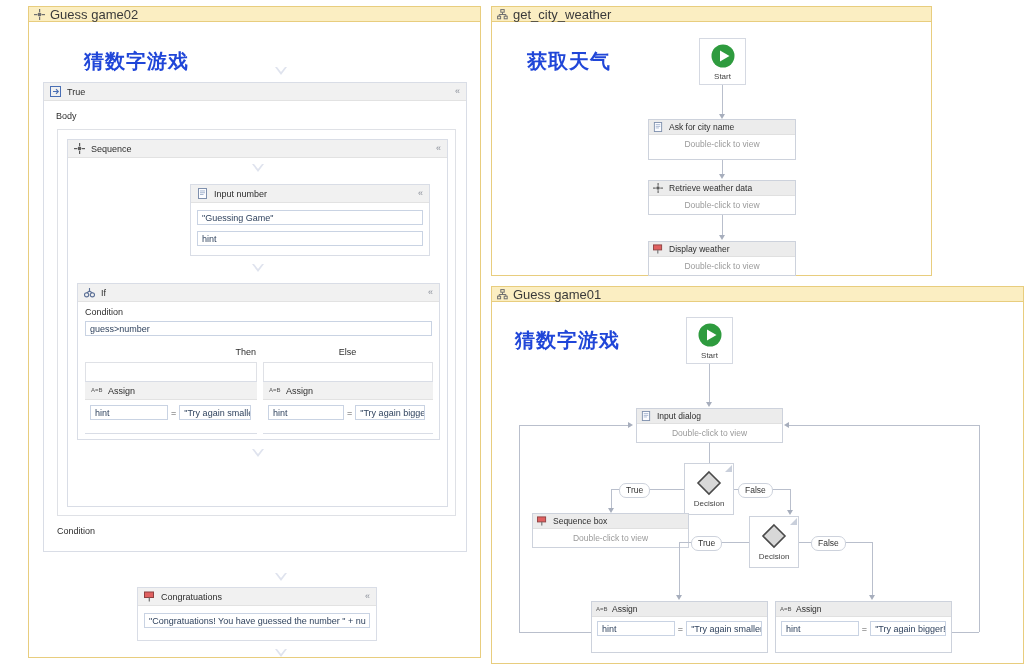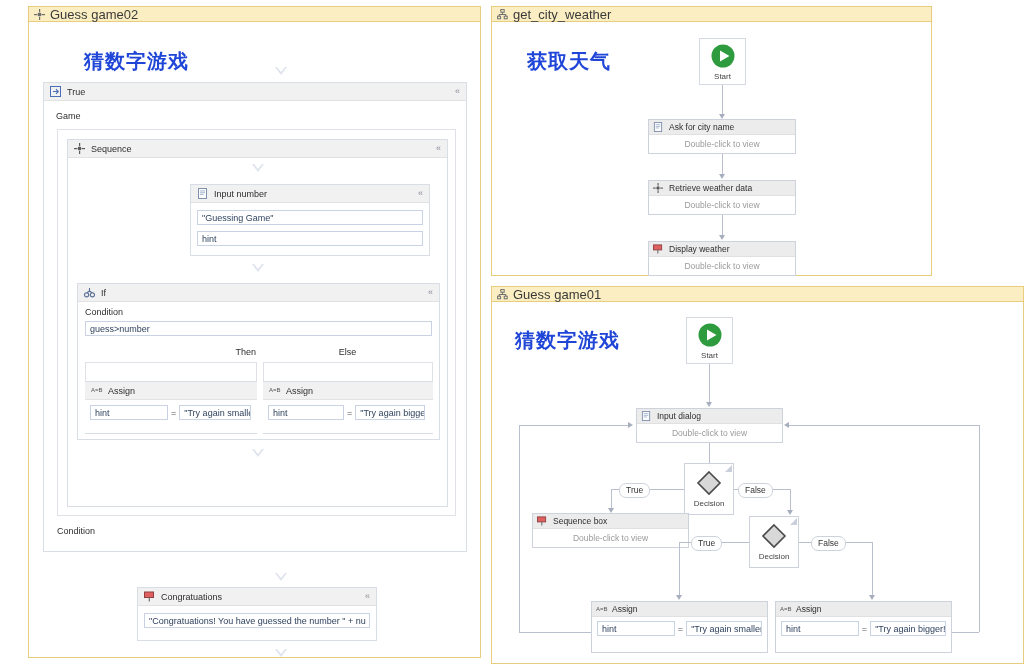--- a/index.html
+++ b/index.html
@@ -92,21 +92,21 @@
         <span class="ic">
           <svg width="11" height="11" viewBox="0 0 11 11">
             <rect x="0.5" y="0.5" width="10" height="10" fill="none" stroke="#4a6fb5"></rect>
             <path d="M3 5.5h5M6 3.2l2.3 2.3L6 7.8" fill="none" stroke="#4a6fb5" stroke-width="1.1"></path>
           </svg>
           </span>
         <span class="ttl">True</span>
         <span class="chev">«</span>
       </div>
       <div class="card-body">
-        <div class="sublabel" style="margin:4px 0 6px 6px;">Game</div>
+        <div class="sublabel" style="margin:4px 0 6px 6px;">Body</div>
       </div>
 
       <div class="dropzone" style="left:13px;top:46px;width:399px;height:387px;">
 
         <div class="card" style="left:9px;top:9px;width:381px;height:368px;">
           <div class="card-hdr">
             <span class="ic">
               <svg width="11" height="11" viewBox="0 0 11 11">
                   <g fill="#5b5b5b">
                 <circle cx="5.5" cy="5.5" r="1.9"></circle>
@@ -262,21 +262,21 @@
       <span class="lbl">Start</span>
     </div>
 
     <div class="edge ev" style="left:230px;top:63px;height:31px;"></div>
     <div class="tip tip-d" style="left:227px;top:92px;"></div>
     <div class="edge ev" style="left:230px;top:131px;height:23px;"></div>
     <div class="tip tip-d" style="left:227px;top:152px;"></div>
     <div class="edge ev" style="left:230px;top:192px;height:23px;"></div>
     <div class="tip tip-d" style="left:227px;top:213px;"></div>
 
-    <div class="node" style="left:156px;top:97px;width:148px;height:35px;">
+    <div class="node" style="left:156px;top:97px;width:148px;height:41px;">
       <div class="node-hdr">
         <span class="ic">
           <svg width="10" height="10" viewBox="0 0 11 11">
             <rect x="1.5" y="0.5" width="8" height="10" fill="#fbfcff" stroke="#7f90ad"></rect>
             <rect x="3" y="2.5" width="5" height="0.9" fill="#9fb0cb"></rect>
             <rect x="3" y="4.3" width="5" height="0.9" fill="#9fb0cb"></rect>
             <rect x="3" y="6.1" width="3.5" height="0.9" fill="#9fb0cb"></rect>
             </svg>
           </span>
         <span>Ask for city name</span>

